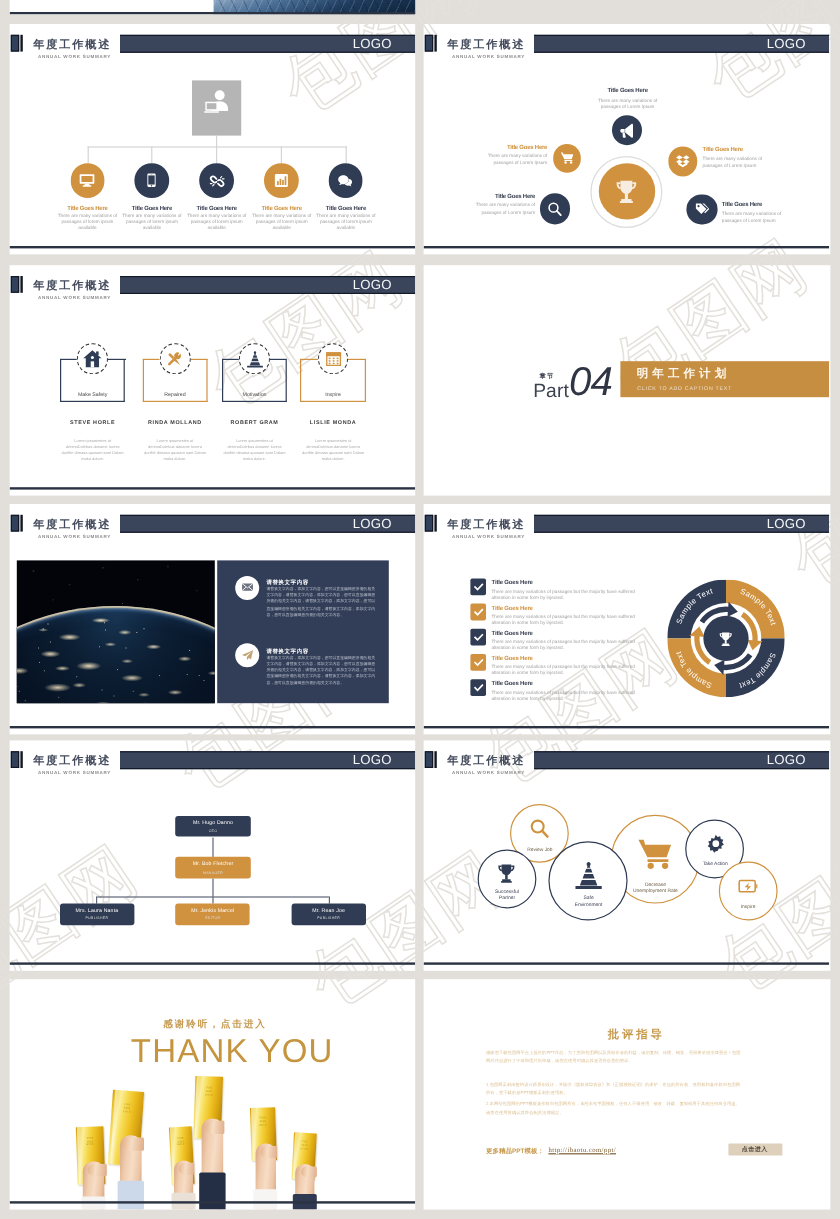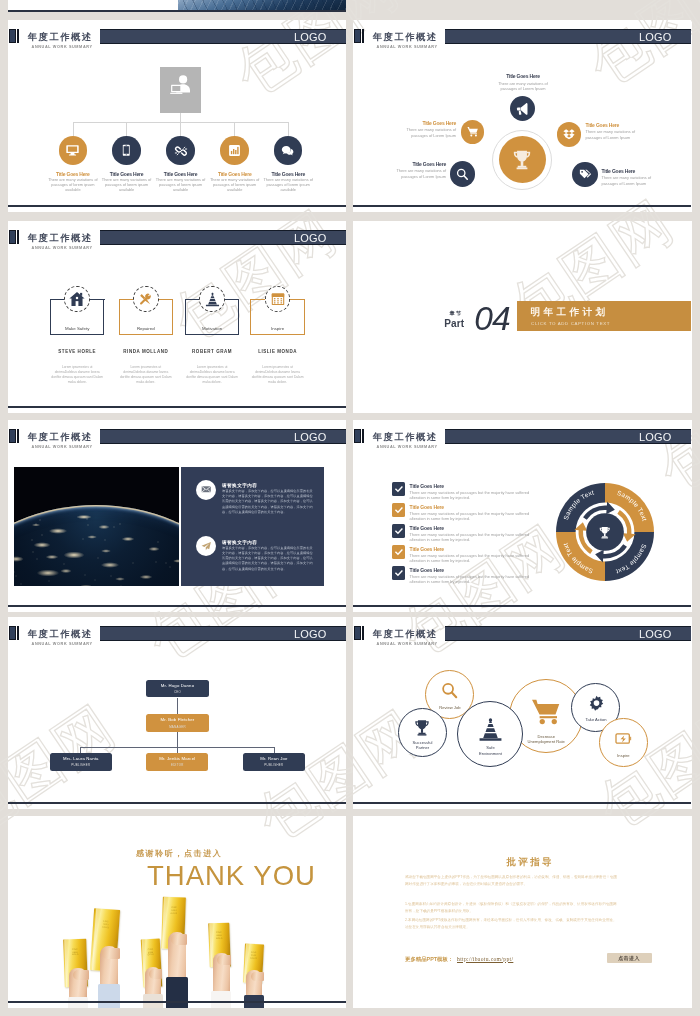--- a/index.html
+++ b/index.html
@@ -24,39 +24,39 @@
 .s1-bod{position:absolute;font-size:3.9px;color:#9e9e9e;text-align:center;line-height:5.2px;}
 .s2-ring{position:absolute;border-radius:50%;border:0.7px solid #dcdcdc;box-sizing:border-box;}
 .s2-ttl{position:absolute;font-size:5px;font-weight:bold;line-height:6px;letter-spacing:-0.2px;white-space:nowrap;}
 .s2-bod{position:absolute;font-size:3.9px;color:#9e9e9e;line-height:5.3px;}
 .s3-rect{position:absolute;box-sizing:border-box;}
 .s3-dash{position:absolute;z-index:9;border-radius:50%;box-sizing:border-box;background:#fff;display:flex;align-items:center;justify-content:center;}
 .s3-lbl{position:absolute;font-size:4.4px;text-align:center;color:#4a4a4a;white-space:nowrap;}
 .s3-nm{position:absolute;font-size:4.5px;font-weight:bold;text-align:center;color:#3b3b3b;letter-spacing:0.55px;white-space:nowrap;}
 .s3-bd{position:absolute;font-size:3.3px;text-align:center;color:#aaa;line-height:5.3px;}
 .s4-ch{position:absolute;font-size:5.2px;font-weight:bold;color:#3c4250;letter-spacing:1.1px;white-space:nowrap;}
-.s4-pt{position:absolute;font-size:10px;font-weight:bold;color:#3c4250;letter-spacing:0.1px;white-space:nowrap;}
+.s4-pt{position:absolute;font-size:16px;font-weight:normal;color:#3c4250;letter-spacing:0.1px;white-space:nowrap;}
 .s4-no{position:absolute;font-size:33.5px;color:#2f3543;letter-spacing:-0.8px;line-height:33.5px;}
 .s4-bar{position:absolute;background:#c68e40;z-index:9;}
 .s4-h{position:absolute;z-index:11;font-size:9.6px;font-weight:bold;color:#fdf7ee;letter-spacing:3.4px;line-height:10px;white-space:nowrap;}
 .s4-c{position:absolute;z-index:11;font-size:4.4px;color:#eddfc8;letter-spacing:0.62px;line-height:5px;white-space:nowrap;}
 .s5-panel{position:absolute;background:#323d57;z-index:9;}
 .s5-t{position:absolute;z-index:11;font-size:4.6px;font-weight:bold;color:#fff;letter-spacing:0.45px;white-space:nowrap;}
 .s5-b{position:absolute;z-index:11;font-size:3.2px;color:#b9c0cd;line-height:5.15px;letter-spacing:0.05px;}
 .s6-cb{position:absolute;z-index:9;border-radius:1.5px;display:flex;align-items:center;justify-content:center;}
 .s6-t{position:absolute;font-size:5px;font-weight:bold;line-height:6px;letter-spacing:-0.15px;white-space:nowrap;}
 .s6-b{position:absolute;font-size:3.9px;color:#9e9e9e;line-height:5.3px;}
 .s7-box{position:absolute;z-index:9;border-radius:2.5px;display:flex;flex-direction:column;align-items:center;justify-content:center;}
 .s7-n{position:relative;z-index:11;font-size:4.3px;font-weight:normal;color:#fff;letter-spacing:0.15px;white-space:nowrap;}
 .s7-r{position:relative;z-index:11;font-size:2.9px;color:#dcdcdc;letter-spacing:0.3px;margin-top:2.2px;white-space:nowrap;}
 .s7-l{position:absolute;background:#5f6576;}
 .s8-c{position:absolute;border-radius:50%;box-sizing:border-box;background:#fff;z-index:9;}
 .s8-l{position:absolute;font-size:4.1px;text-align:center;line-height:5.4px;}
 .s9-sub{position:absolute;font-size:8px;color:#c79a50;letter-spacing:1.6px;font-weight:bold;white-space:nowrap;}
-.s9-t{position:absolute;font-size:27.5px;color:#c5943e;letter-spacing:1px;line-height:28px;white-space:nowrap;margin-left:38px;}
+.s9-t{position:absolute;font-size:27.5px;color:#c5943e;letter-spacing:1px;line-height:28px;white-space:nowrap;}
 .s10-t{position:absolute;font-size:9.5px;font-weight:bold;color:#c89a4e;letter-spacing:2.4px;white-space:nowrap;}
 .s10-p{position:absolute;font-size:3.55px;color:#dcbf91;line-height:7.2px;letter-spacing:0.05px;}
 .s10-f{position:absolute;font-size:5.4px;color:#c89a4e;font-weight:bold;white-space:nowrap;}
 .s10-lk{position:absolute;font-size:5.6px;color:#7c5f33;text-decoration:underline;font-family:"Liberation Serif",serif;letter-spacing:0.35px;white-space:nowrap;}
 .s10-btn{position:absolute;background:#ded0bb;border-radius:1px;display:flex;align-items:center;justify-content:center;font-size:5px;color:#4b4137;font-weight:bold;letter-spacing:0.4px;}
 .wmk{position:absolute;font-size:58px;color:transparent;-webkit-text-stroke:1.25px #e4e1dc;letter-spacing:2px;transform:rotate(-34deg);transform-origin:left top;white-space:nowrap;line-height:62px;}
 
 </style>
 </head>
 <body>

